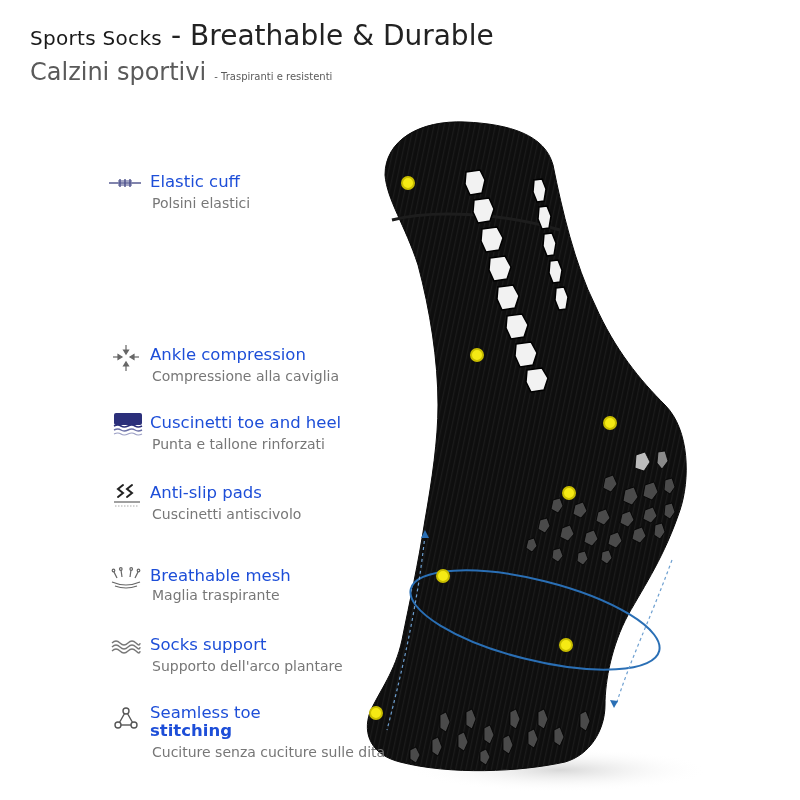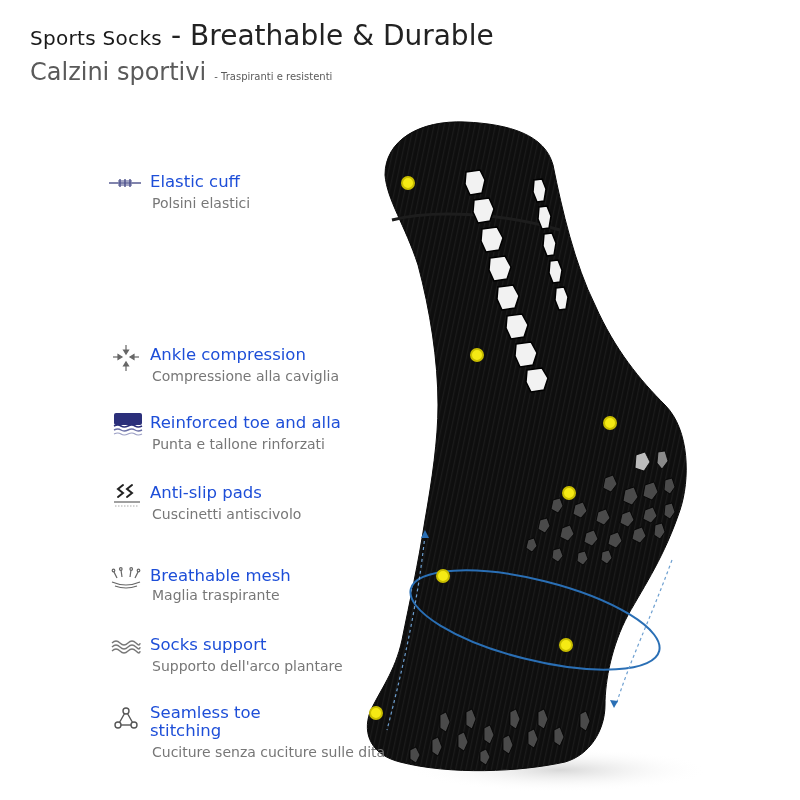--- a/index.html
+++ b/index.html
@@ -187,21 +187,21 @@
   <div class="sublabel" style="top:23px;">Compressione alla caviglia</div>
 </div>
 
 <div class="feature" style="top:413px;">
   <svg class="icon" viewBox="0 0 36 26">
     <rect x="6" y="0" width="28" height="12" rx="2" fill="#2b2f7a"></rect>
     <path d="M6 13 q4 -2 7 0 t7 0 t7 0 t7 0" stroke="#2b2f7a" stroke-width="1.6" fill="none"></path>
     <path d="M6 17 q4 -2 7 0 t7 0 t7 0 t7 0" stroke="#6a6fa6" stroke-width="1.4" fill="none"></path>
     <path d="M6 21 q4 -2 7 0 t7 0 t7 0 t7 0" stroke="#9a9ec4" stroke-width="1.2" fill="none"></path>
   </svg>
-  <div class="label">Reinforced toe and alla</div>
+  <div class="label">Cuscinetti toe and heel</div>
   <div class="sublabel" style="top:23px;">Punta e tallone rinforzati</div>
 </div>
 
 <div class="feature" style="top:483px;">
   <svg class="icon" viewBox="0 0 36 26">
     <path d="M15 2 l-5 4 l5 4 l-5 4" stroke="#222" stroke-width="2" fill="none" stroke-linecap="round"></path>
     <path d="M24 2 l-5 4 l5 4 l-5 4" stroke="#222" stroke-width="2" fill="none" stroke-linecap="round"></path>
     <line x1="6" y1="19" x2="32" y2="19" stroke="#777" stroke-width="1.4"></line>
     <line x1="7" y1="23" x2="31" y2="23" stroke="#aaa" stroke-width="1" stroke-dasharray="1.5 1.5"></line>
   </svg>
@@ -245,15 +245,15 @@
     <g stroke="#555" stroke-width="1.4" fill="#fff">
       <line x1="18" y1="4" x2="10" y2="18"></line>
       <line x1="18" y1="4" x2="26" y2="18"></line>
       <line x1="10" y1="18" x2="26" y2="18"></line>
       <circle cx="18" cy="4" r="3"></circle>
       <circle cx="10" cy="18" r="3"></circle>
       <circle cx="26" cy="18" r="3"></circle>
     </g>
   </svg>
   <div class="label">Seamless toe</div>
-  <div class="label" style="top:18px;">stitching</div>
+  <div class="label" style="top:18px;font-weight:bold;">stitching</div>
   <div class="sublabel" style="top:41px;">Cuciture senza cuciture sulle dita</div>
 </div>
 
 </body></html>

